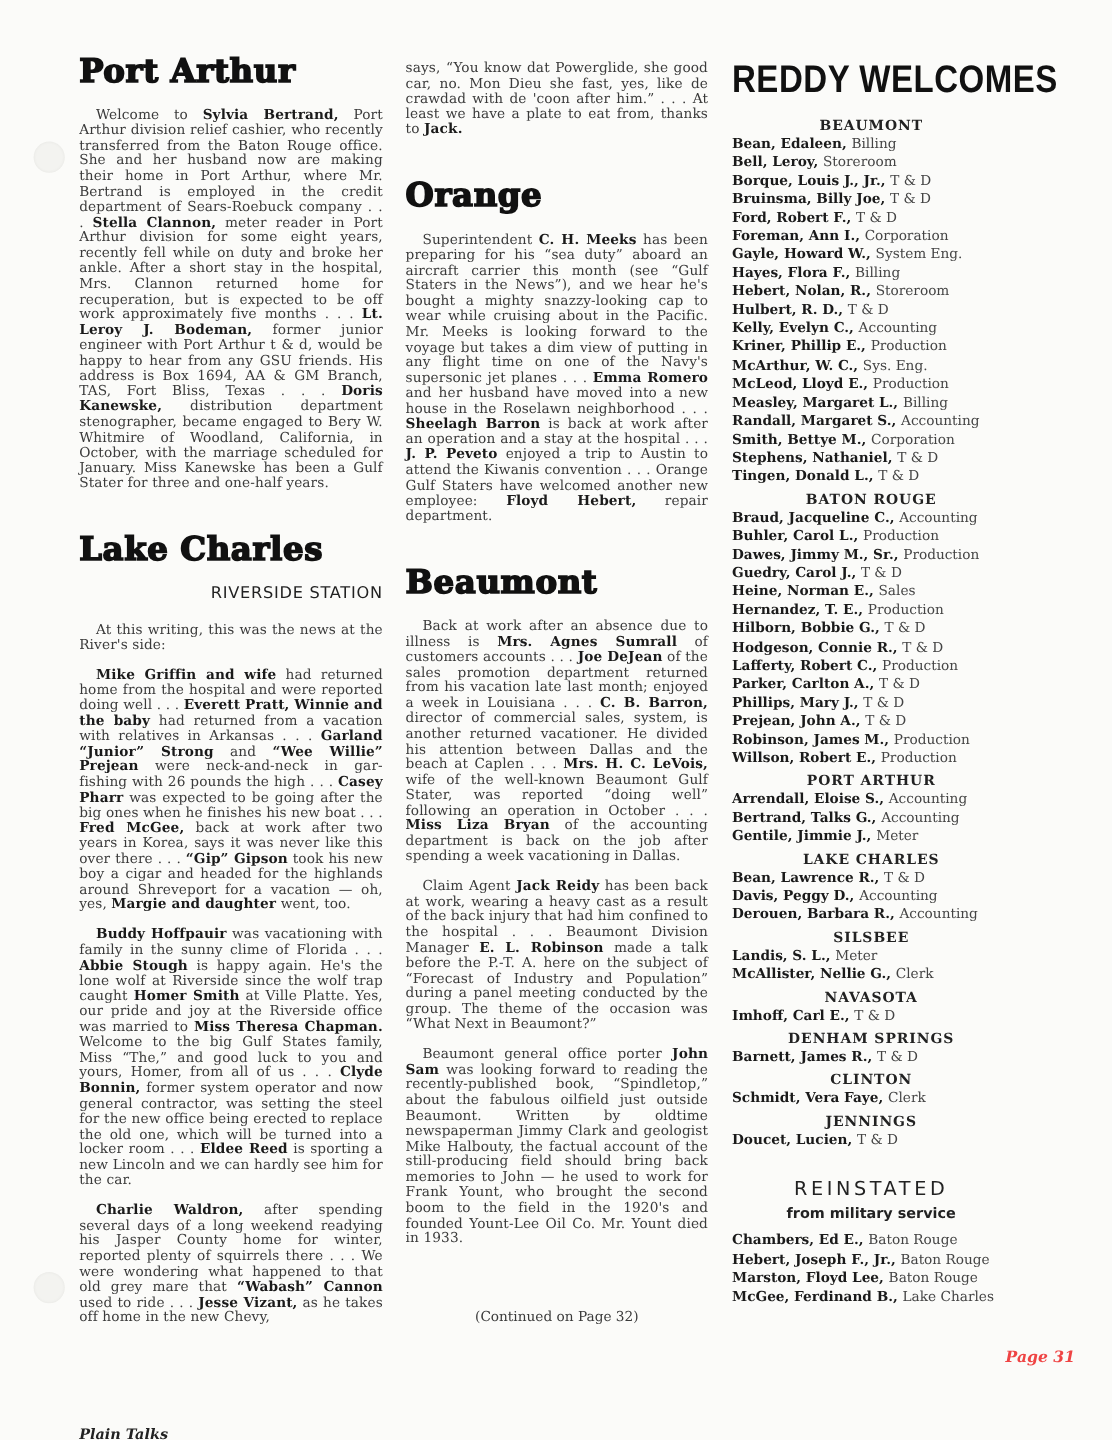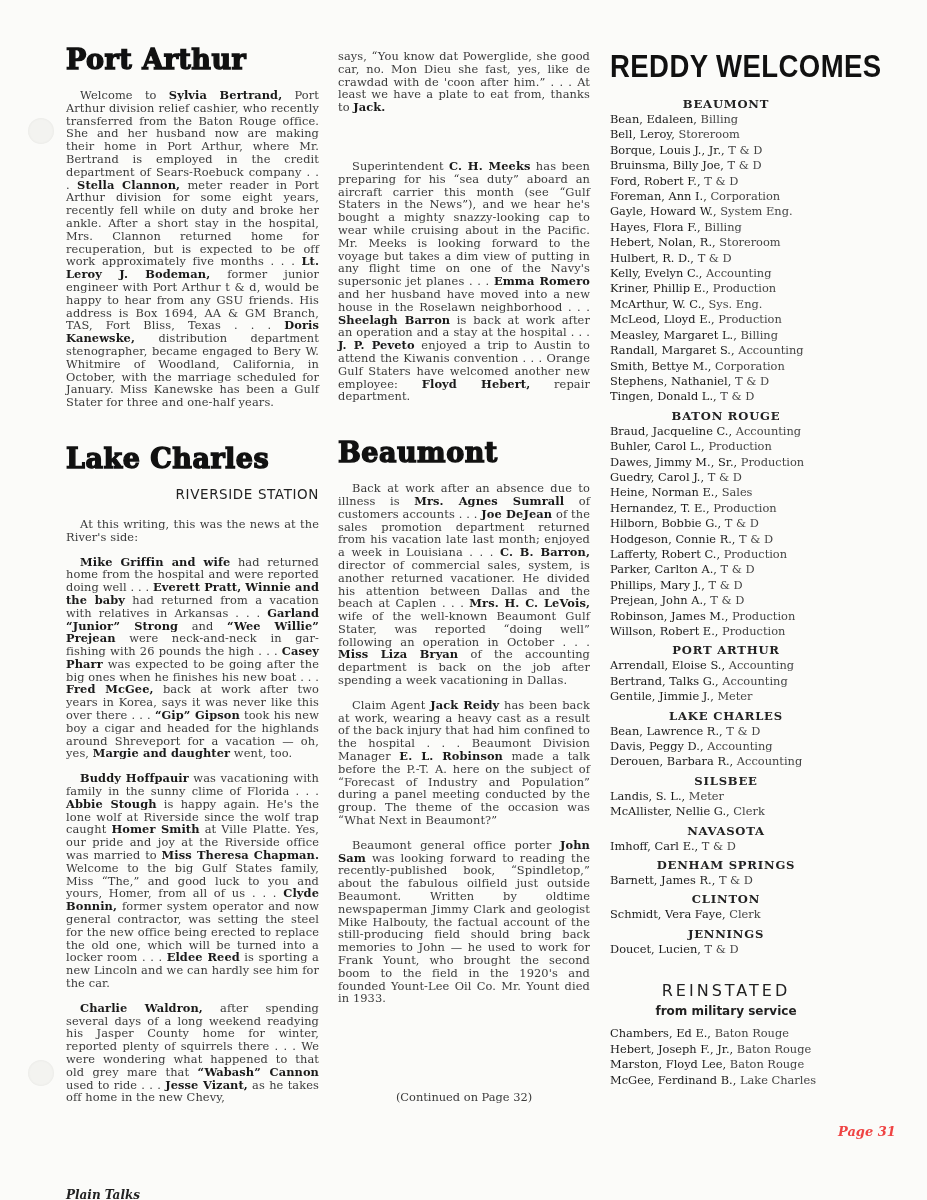--- a/index.html
+++ b/index.html
@@ -29,21 +29,21 @@
   p.body.noindent { text-indent: 0; }
   p.body b { color: #1a1a1a; font-weight: bold; }
   .gap-lg { height: 22px; }
 
   .reddy-title { font-family: "Liberation Sans", "DejaVu Sans", sans-serif; font-weight: bold;
     font-size: 32px; color: #111; margin: 4px 0 12px 0; transform: scaleX(0.86); transform-origin: left;
     white-space: nowrap; letter-spacing: 0.5px; }
   .group-head { text-align: center; font-weight: bold; font-size: 11.6px; color: #222;
                 letter-spacing: 0.8px; margin: 4px 0 1px 0; }
   .entry { font-size: 11.4px; line-height: 15.4px; white-space: nowrap; }
-  .entry .nm { font-weight: normal; color: #1a1a1a; margin-top: 16px; }
+  .entry .nm { font-weight: bold; color: #1a1a1a; margin-top: 16px; }
   .entry .dp { color: #444; }
 
   .reinstated { text-align: center; font-family: "DejaVu Sans", "Liberation Sans", sans-serif;
                 font-size: 16px; letter-spacing: 3px; color: #222; margin: 24px 0 4px 0; }
   .reinstated-sub { text-align: center; font-family: "DejaVu Sans", "Liberation Sans", sans-serif;
                     font-size: 12px; color: #222; font-weight: bold; margin-bottom: 8px; }
   .cont { position: absolute; left: 338px; width: 252px; top: 1090px; text-align: center;
           font-size: 11.4px; color: #3a3a3a; }
   .footer-left { position: absolute; left: 66px; top: 1188px; font-style: italic; font-weight: bold;
                  font-size: 12px; color: #222; }
@@ -77,20 +77,21 @@
 </div>
 
 <div class="col col2">
   <section>
     <div class="paras">
         <p class="body noindent">says, “You know dat Powerglide, she good car, no. Mon Dieu she fast, yes, like de crawdad with de 'coon after him.” . . . At least we have a plate to eat from, thanks to <b>Jack.</b></p>
       </div>
   </section>
   <div class="gap-lg"></div>
   <section>
+    <h2 class="sec-title">Orange</h2>
     <div class="paras">
         <p class="body">Superintendent <b>C. H. Meeks</b> has been preparing for his “sea duty” aboard an aircraft carrier this month (see “Gulf Staters in the News”), and we hear he's bought a mighty snazzy-looking cap to wear while cruising about in the Pacific. Mr. Meeks is looking forward to the voyage but takes a dim view of putting in any flight time on one of the Navy's supersonic jet planes . . . <b>Emma Romero</b> and her husband have moved into a new house in the Roselawn neighborhood . . . <b>Sheelagh Barron</b> is back at work after an operation and a stay at the hospital . . . <b>J. P. Peveto</b> enjoyed a trip to Austin to attend the Kiwanis convention . . . Orange Gulf Staters have welcomed another new employee: <b>Floyd Hebert,</b> repair department.</p>
       </div>
   </section>
   <div class="gap-lg"></div>
   <section>
     <h2 class="sec-title">Beaumont</h2>
     <div class="paras">
         <p class="body">Back at work after an absence due to illness is <b>Mrs. Agnes Sumrall</b> of customers accounts . . . <b>Joe DeJean</b> of the sales promotion department returned from his vacation late last month; enjoyed a week in Louisiana . . . <b>C. B. Barron,</b> director of commercial sales, system, is another returned vacationer. He divided his attention between Dallas and the beach at Caplen . . . <b>Mrs. H. C. LeVois,</b> wife of the well-known Beaumont Gulf Stater, was reported “doing well” following an operation in October . . . <b>Miss Liza Bryan</b> of the accounting department is back on the job after spending a week vacationing in Dallas.</p>
         <p class="body">Claim Agent <b>Jack Reidy</b> has been back at work, wearing a heavy cast as a result of the back injury that had him confined to the hospital . . . Beaumont Division Manager <b>E. L. Robinson</b> made a talk before the P.-T. A. here on the subject of “Forecast of Industry and Population” during a panel meeting conducted by the group. The theme of the occasion was “What Next in Beaumont?”</p>

